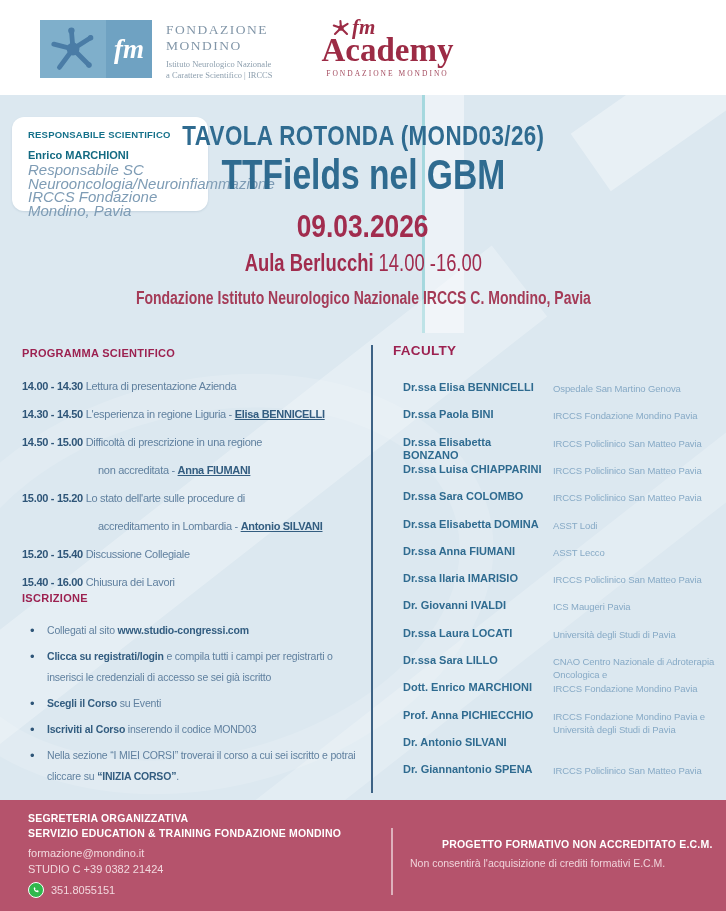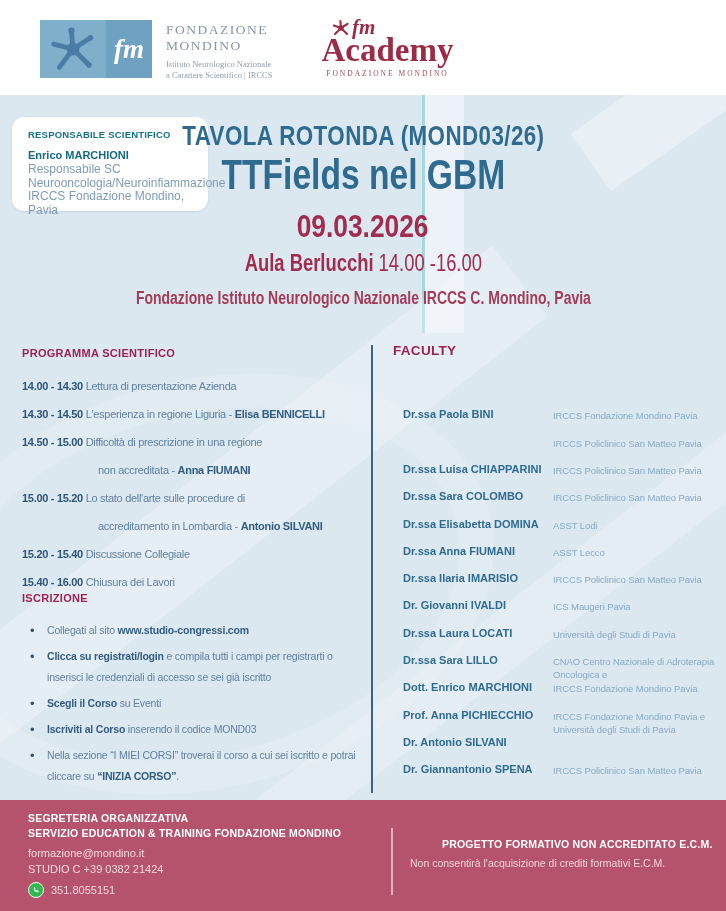--- a/index.html
+++ b/index.html
@@ -27,21 +27,21 @@
   .academy{position:absolute;left:300px;top:17px;width:175px;text-align:center;color:#9c2b45;}
   .academy .fm-script{position:absolute;left:52px;top:-2px;font-family:"Liberation Serif",serif;font-style:italic;font-weight:bold;font-size:21px;}
   .academy .neuron-s{position:absolute;left:32px;top:2px;}
   .academy .name{font-family:"Liberation Serif",serif;font-weight:bold;font-size:33px;line-height:34px;margin-top:16px;}
   .academy .sub{font-family:"Liberation Serif",serif;font-size:7.5px;letter-spacing:2px;margin-top:2px;color:#a34a5e;}
 
   
   .resp-box{position:absolute;left:12px;top:117px;width:196px;height:94px;background:#ffffff;border-radius:12px;box-sizing:border-box;padding:12px 10px 0 16px;box-shadow:0 1px 2px rgba(70,100,130,.15);}
   .resp-box .h{font-size:9.5px;font-weight:bold;color:#15718a;letter-spacing:.2px;}
   .resp-box .n{font-size:11px;font-weight:bold;color:#136a82;margin-top:9px;}
-  .resp-box .r{font-size:12px;color:#7e9cb5;line-height:13.5px;margin-top:2px;}
+  .resp-box .r{font-size:15px;color:#7e9cb5;line-height:13.5px;margin-top:2px;font-style:italic;}
 
   .cond{display:inline-block;transform:scaleX(.8);transform-origin:50% 50%;white-space:nowrap;}
   .cond85{display:inline-block;transform:scaleX(.85);transform-origin:50% 50%;white-space:nowrap;}
   .title1{position:absolute;left:0;top:120px;width:726px;text-align:center;font-size:28px;font-weight:bold;color:#2f6b90;letter-spacing:.5px;}
   .title2{position:absolute;left:0;top:151px;width:726px;text-align:center;font-size:42px;font-weight:bold;color:#2f6b90;}
   .date{position:absolute;left:0;top:209px;width:726px;text-align:center;font-size:31px;font-weight:bold;color:#a12c4e;}
   .venue{position:absolute;left:0;top:250px;width:726px;text-align:center;font-size:23px;color:#a12c4e;}
   .venue .vb{font-weight:bold;}
   .location{position:absolute;left:0;top:288px;width:726px;text-align:center;font-size:17.5px;font-weight:bold;color:#a43b57;}
 
@@ -49,21 +49,21 @@
   .col-divider{position:absolute;left:371px;top:345px;width:2px;height:448px;background:#3d6285;}
   .sec-h{position:absolute;font-size:11px;font-weight:bold;color:#9c2150;letter-spacing:.3px;}
   .prog-h{left:22px;top:347px;}
   .iscr-h{left:22px;top:592px;}
   .fac-h{left:393px;top:343px;font-size:13.5px;}
 
   .prog-list{position:absolute;left:22px;top:372px;width:350px;}
   .prog-line{line-height:28px;white-space:nowrap;font-size:11px;letter-spacing:-.3px;color:#60809f;}
   .prog-line.cont{padding-left:76px;}
   .prog-time{font-weight:bold;color:#2e5578;}
-  .prog-line .b{font-weight:bold;color:#335d80;}
+  .prog-line .b{font-weight:bold;color:#335d80;text-decoration:underline;}
 
   .bullets{position:absolute;left:30px;top:620px;width:328px;}
   .bullet-item{position:relative;padding-left:17px;font-size:10.5px;letter-spacing:-.2px;line-height:21px;color:#60809f;margin-bottom:5px;}
   .bullet-item::before{content:"•";position:absolute;left:0;top:0;color:#2e5578;font-size:13px;}
   .bullet-item .b{font-weight:bold;color:#335d80;}
 
   .fac-list{position:absolute;left:403px;top:381px;width:320px;height:412px;}
   .fac-row{position:absolute;left:0;width:323px;height:26px;overflow:hidden;}
   .fac-name{position:absolute;left:0;top:0;font-size:11px;font-weight:bold;color:#2f6b90;white-space:nowrap;line-height:13px;}
   .fac-name.w{white-space:normal;width:140px;}
@@ -188,25 +188,30 @@
   <div class="bullets">
       <div class="bullet-item"><span>Collegati al sito </span><span class="b">www.studio-congressi.com</span></div>
       <div class="bullet-item"><span class="b">Clicca su registrati/login</span><span> e compila tutti i campi per registrarti o inserisci le credenziali di accesso se sei già iscritto</span></div>
       <div class="bullet-item"><span class="b">Scegli il Corso</span><span> su Eventi</span></div>
       <div class="bullet-item"><span class="b">Iscriviti al Corso</span><span> inserendo il codice MOND03</span></div>
       <div class="bullet-item"><span>Nella sezione “I MIEI CORSI” troverai il corso a cui sei iscritto e potrai cliccare su </span><span class="b">“INIZIA CORSO”</span><span>.</span></div>
     </div>
 
   <div class="sec-h fac-h">FACULTY</div>
   <div class="fac-list">
+      <div class="fac-row" style="top: 0px;">
+        <div class="fac-name">Dr.ssa Elisa BENNICELLI</div>
+        <div class="fac-aff">Ospedale San Martino Genova</div>
+      </div>
       <div class="fac-row" style="top: 27.3px;">
         <div class="fac-name">Dr.ssa Paola BINI</div>
         <div class="fac-aff">IRCCS Fondazione Mondino Pavia</div>
       </div>
       <div class="fac-row" style="top: 54.6px;">
+        <div class="fac-name w">Dr.ssa Elisabetta BONZANO</div>
         <div class="fac-aff c">IRCCS Policlinico San Matteo Pavia</div>
       </div>
       <div class="fac-row" style="top: 81.9px;">
         <div class="fac-name">Dr.ssa Luisa CHIAPPARINI</div>
         <div class="fac-aff">IRCCS Policlinico San Matteo Pavia</div>
       </div>
       <div class="fac-row" style="top: 109.2px;">
         <div class="fac-name">Dr.ssa Sara COLOMBO</div>
         <div class="fac-aff">IRCCS Policlinico San Matteo Pavia</div>
       </div>

